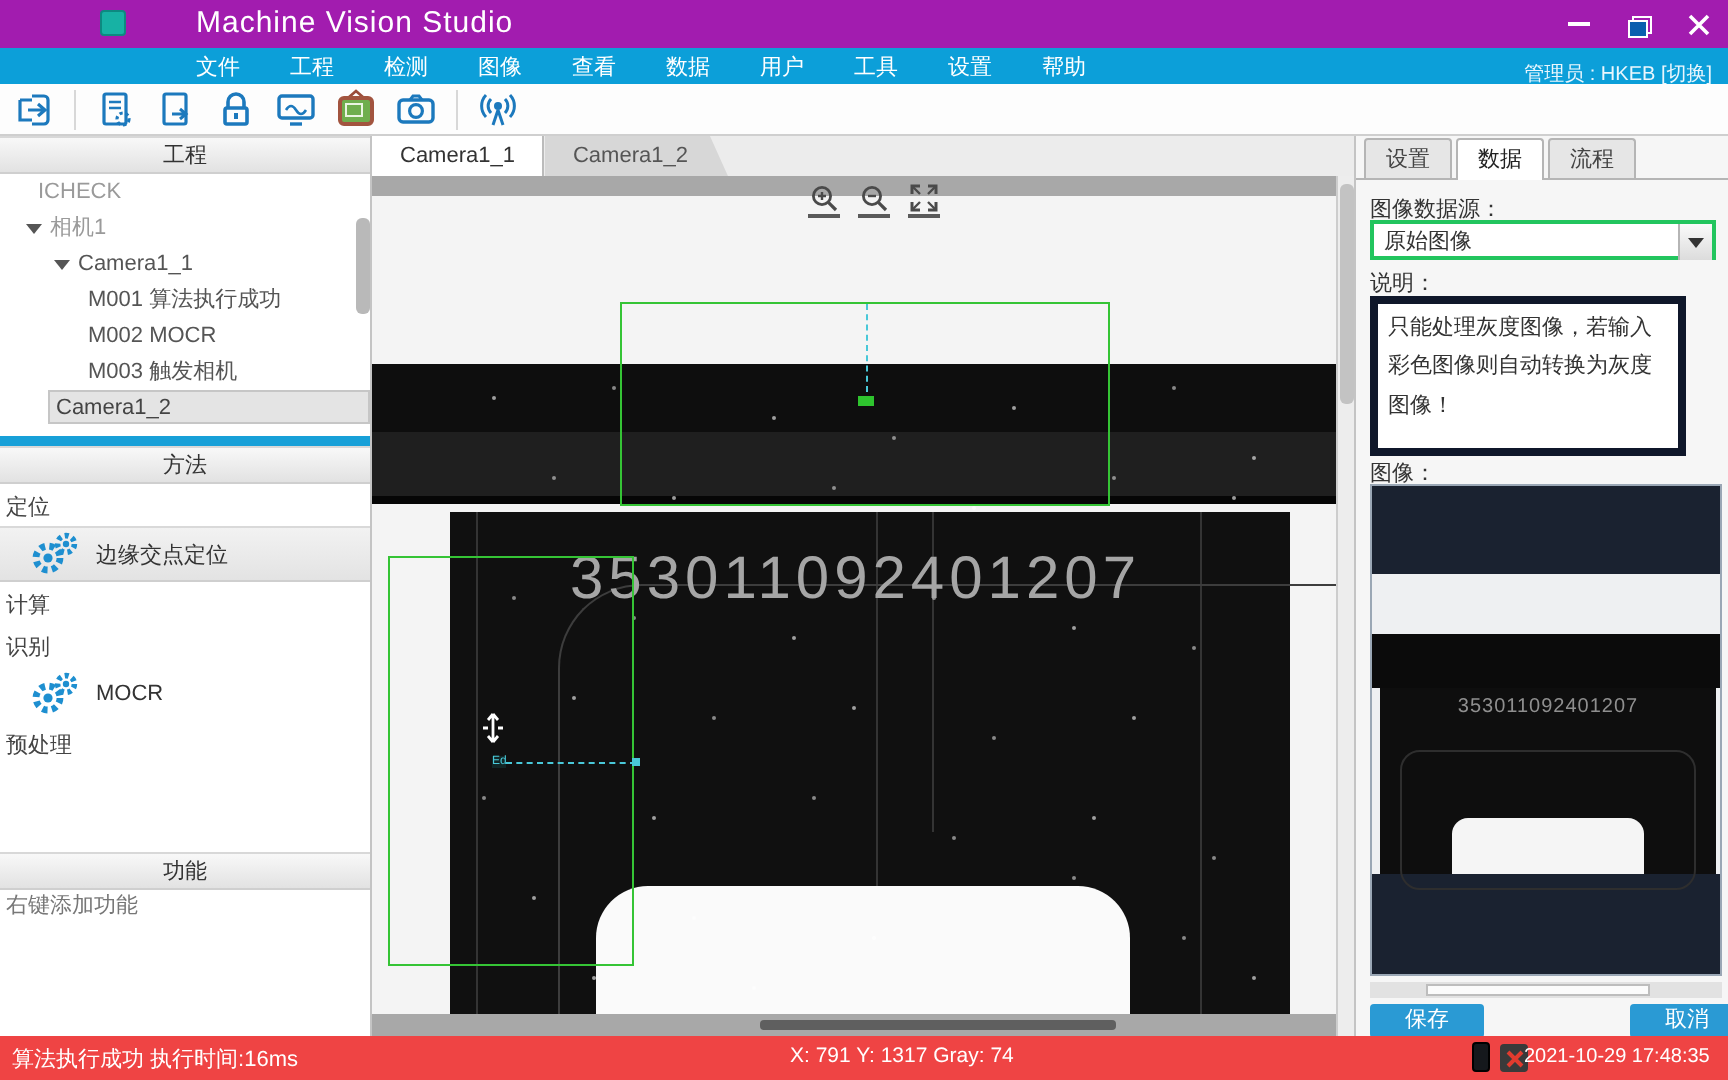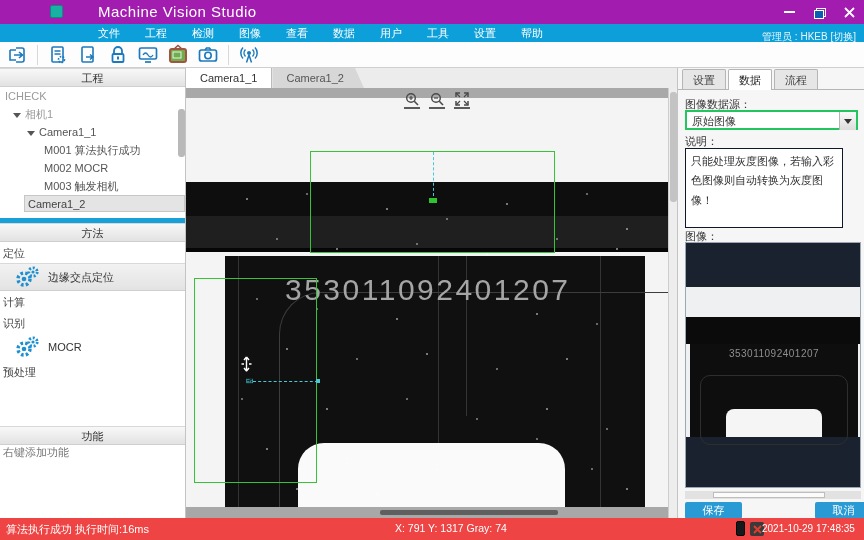--- a/index.html
+++ b/index.html
@@ -26,21 +26,21 @@
   .toolbar{position:absolute;left:0;top:42px;width:864px;height:26px;background:#fdfdfd;border-bottom:1px solid #cfcfcf;display:flex;align-items:center;padding-left:5px;gap:6px;}
   .tbtn{width:24px;height:22px;display:flex;align-items:center;justify-content:center;cursor:pointer;}
   .tsep{width:1px;height:20px;background:#d8d8d8;margin:0 2px;}
 
   
   .sidebar{position:absolute;left:0;top:68px;width:186px;height:450px;background:#fff;border-right:1px solid #c4c4c4;}
   .panel-header{height:19px;background:linear-gradient(#f8f8f8,#e2e2e2);border-top:1px solid #d8d8d8;border-bottom:1px solid #cfcfcf;text-align:center;font-size:11px;color:#333;line-height:18px;}
   .tree{position:relative;height:131px;}
   .trow{height:18px;line-height:18px;font-size:11px;white-space:nowrap;cursor:pointer;}
   .arr{display:inline-block;width:0;height:0;border-left:4px solid transparent;border-right:4px solid transparent;border-top:5px solid #555;margin-right:4px;vertical-align:middle;}
-  .t0{padding-left:5px;color:#9a9a9a;}
+  .t0{padding-left:19px;color:#9a9a9a;}
   .t1{padding-left:13px;color:#9a9a9a;}
   .t2{padding-left:27px;color:#555;}
   .t3{padding-left:44px;color:#555;}
   .tsel{margin-left:24px;background:#e4e4e4;border:1px solid #c6c6c6;color:#444;padding-left:3px;height:17px;line-height:16px;}
   .splitter-blue{height:5px;background:#18a0d8;}
   .mcat{font-size:11px;color:#444;padding:4px 0 2px 3px;}
   .mitem{height:28px;display:flex;align-items:center;cursor:pointer;}
   .mitem.sel{background:linear-gradient(#f2f2f2,#e3e3e3);border-top:1px solid #d9d9d9;border-bottom:1px solid #cfcfcf;}
   .mitem svg{margin-left:13px;}
   .mlabel{font-size:11px;color:#333;margin-left:7px;}
@@ -90,21 +90,21 @@
 
   
   .rightpanel{position:absolute;left:677px;top:68px;width:187px;height:450px;background:#f6f6f6;border-left:1px solid #c4c4c4;}
   .rtabs{position:absolute;left:0;top:1px;width:187px;height:21px;border-bottom:1px solid #b5b5b5;display:flex;padding-left:4px;gap:2px;}
   .rtab{height:20px;padding:0 10px;font-size:11px;line-height:20px;border:1px solid #b5b5b5;border-bottom:none;background:#e6e6e6;color:#444;cursor:pointer;border-radius:2px 2px 0 0;}
   .rtab.active{background:#fff;position:relative;top:0;height:21px;color:#222;}
   .rlabel{position:absolute;left:7px;font-size:11px;color:#333;}
   .dropdown{position:absolute;left:7px;top:42px;width:173px;height:20px;background:#fff;border:2px solid #22c55e;font-size:11px;color:#333;line-height:18px;padding-left:5px;cursor:pointer;}
   .ddbtn{position:absolute;right:0;top:0;width:17px;height:18px;background:linear-gradient(#fafafa,#dcdcdc);border-left:1px solid #b5b5b5;display:flex;align-items:center;justify-content:center;}
   .ddarr{width:0;height:0;border-left:4px solid transparent;border-right:4px solid transparent;border-top:5px solid #333;}
-  .descbox{position:absolute;left:7px;top:80px;width:158px;height:80px;background:#fff;border:1px solid #0f172a;font-size:11px;color:#333;line-height:1.75;padding:3px 5px;}
+  .descbox{position:absolute;left:7px;top:80px;width:158px;height:80px;background:#fff;border:4px solid #0f172a;font-size:11px;color:#333;line-height:1.75;padding:3px 5px;}
   .preview{position:absolute;left:7px;top:174px;width:176px;height:246px;background:#1a2230;border:1px solid #9aa7b5;overflow:hidden;}
   .pv-white{position:absolute;left:0;top:44px;width:176px;height:150px;background:#eef0f2;}
   .pv-bar{position:absolute;left:0;top:74px;width:176px;height:27px;background:#0b0b0b;}
   .pv-body{position:absolute;left:4px;top:101px;width:168px;height:93px;background:#0e0e0e;}
   .pv-pocket{position:absolute;left:14px;top:132px;width:148px;height:70px;border:1px solid #2e2e2e;border-radius:10px;}
   .pv-serial{position:absolute;left:0;top:105px;width:176px;text-align:center;font-size:10px;color:#8f8f8f;letter-spacing:.5px;}
   .pv-cutout{position:absolute;left:40px;top:166px;width:96px;height:28px;background:#f5f5f5;border-radius:8px 8px 0 0;}
   .pv-hscroll{position:absolute;left:7px;top:423px;width:176px;height:8px;background:#e2e2e2;}
   .pv-hthumb{position:absolute;left:28px;top:1px;width:112px;height:6px;background:#fbfbfb;border:1px solid #bdbdbd;}
   .rbtn{position:absolute;top:434px;width:57px;height:17px;background:#2a9ad4;color:#fff;font-size:11px;text-align:center;line-height:17px;border-radius:2px;cursor:pointer;}

